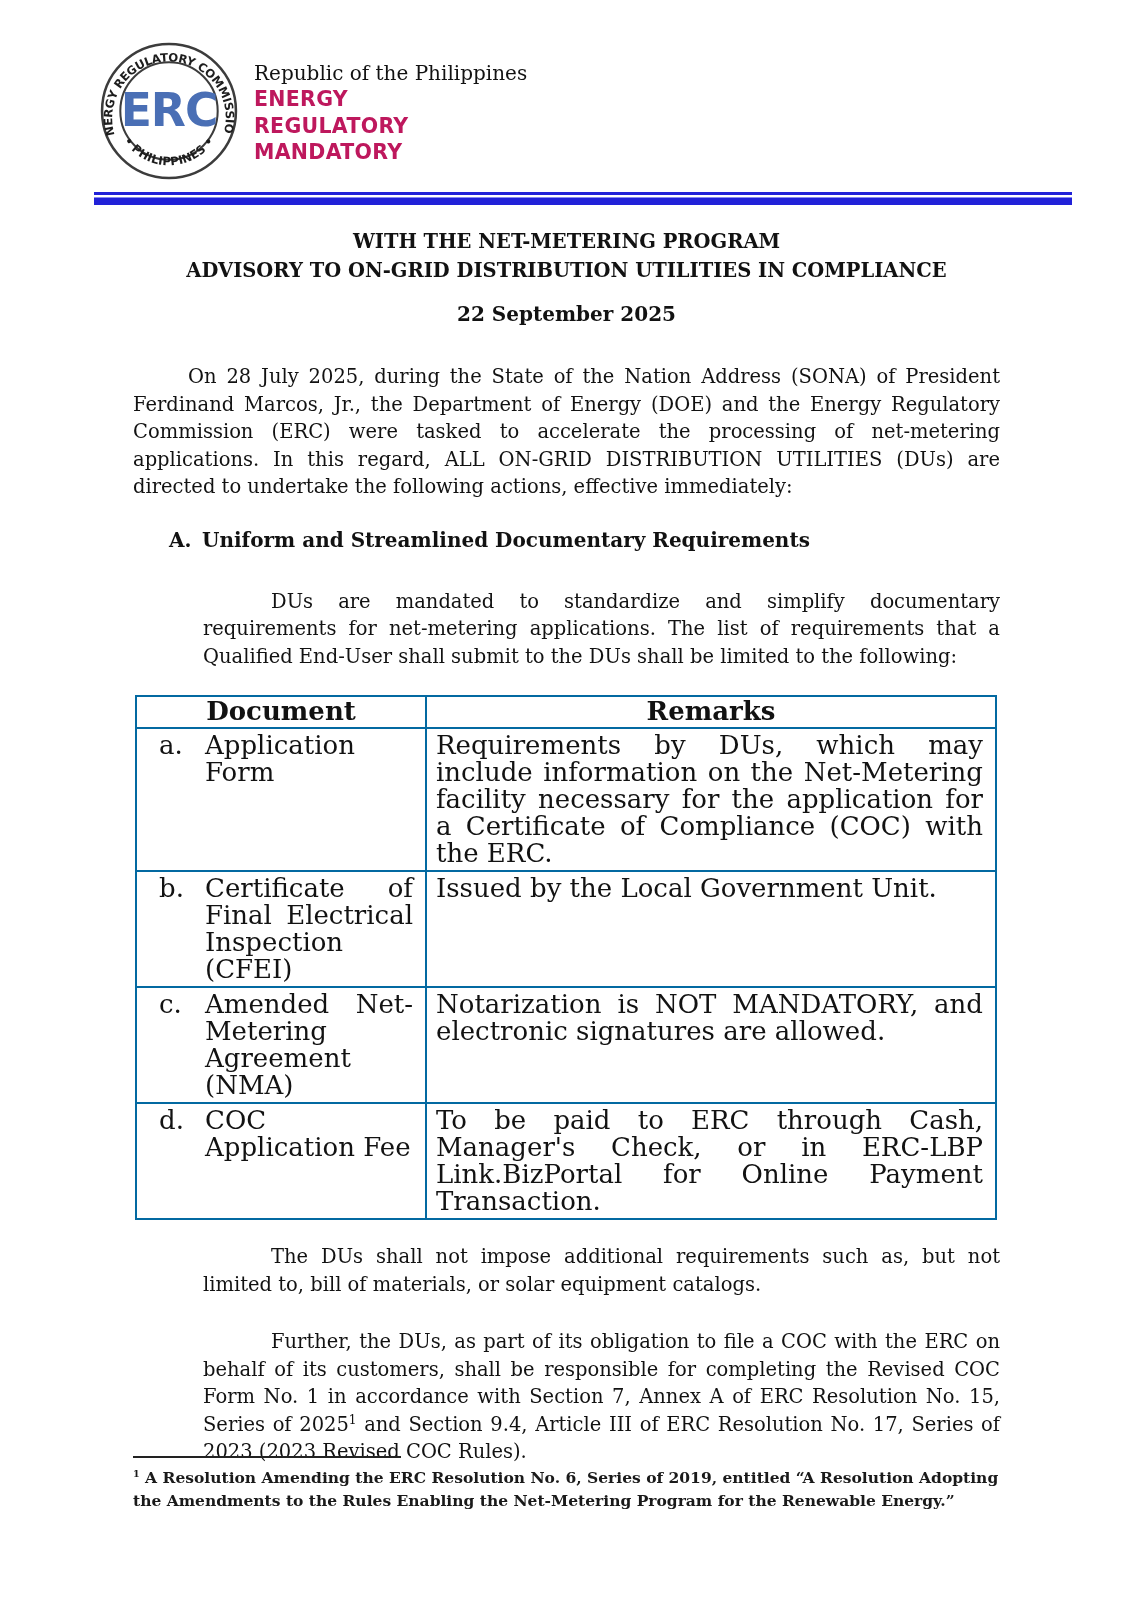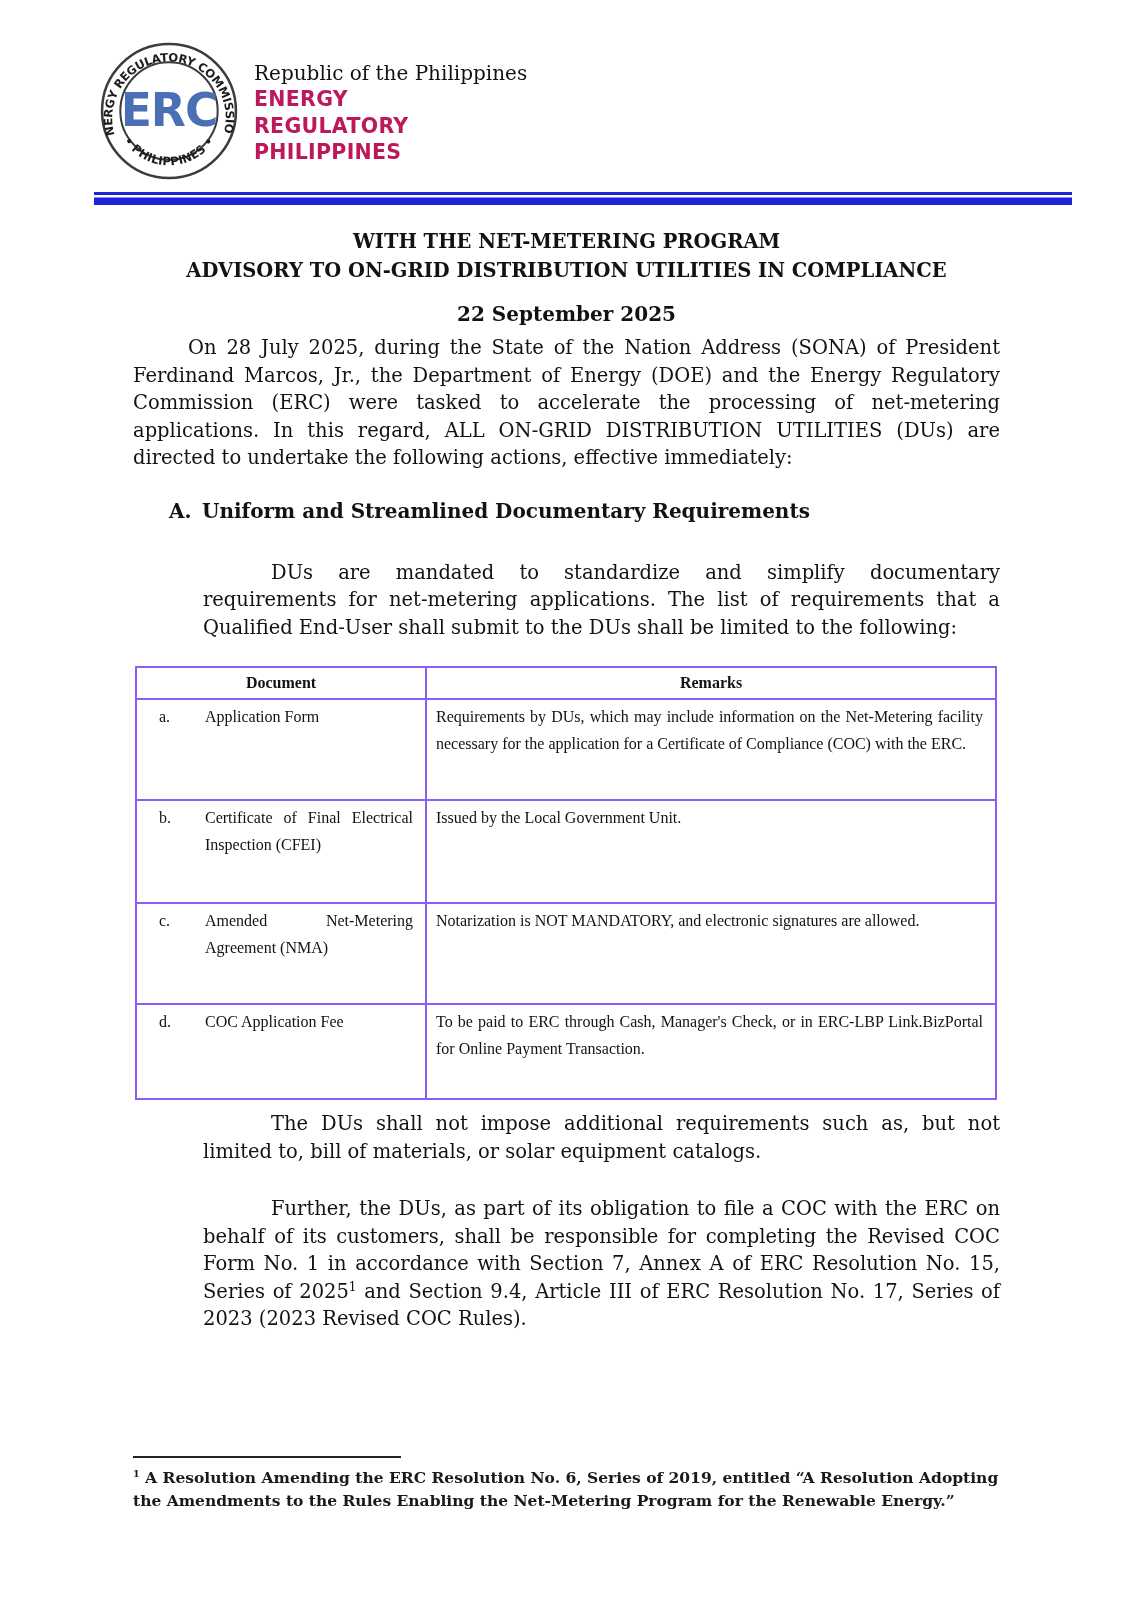--- a/index.html
+++ b/index.html
@@ -23,33 +23,33 @@
   .agency-line { font-family:"DejaVu Sans", sans-serif; font-weight:bold; font-size:20.5px; line-height:26.5px; letter-spacing:0.3px; color:#be185d; }
   
   .blue-rule { margin:10px 60px 0 94px; }
   .blue-rule .thin  { height:3px; background:#2121d8; }
   .blue-rule .thick { height:8px; background:#2121d8; margin-top:2px; border-top:1px solid #8a8af0; }
   
   .content { padding:0 132px 0 133px; }
   .doc-title { margin-top:23px; text-align:center; font-weight:bold; font-size:19.5px; line-height:28.5px; }
   .doc-date { margin-top:17px; text-align:center; font-weight:bold; font-size:20px; }
   .para { font-size:19.5px; line-height:27.5px; text-align:justify; }
-  .intro { margin-top:8px; text-indent:55px; }
+  .intro { margin-top:37px; text-indent:55px; }
   .section-heading { margin:26px 0 0 36px; display:flex; font-weight:bold; font-size:20px; line-height:26px; }
   .sh-marker { width:33px; flex-shrink:0; }
   .indented { margin-left:70px; }
   .mt22 { margin-top:35px; }
-  .mt26 { margin-top:10px; }
+  .mt26 { margin-top:23px; }
   .mt30 { margin-top:30px; }
   .indented.para { text-indent:68px; }
   
   table.req { margin:25px 0 0 2px; width:860px; border-collapse:collapse; table-layout:fixed; }
   table.req col.c1 { width:290px; }
   table.req col.c2 { width:570px; }
-  table.req th, table.req td { border:2px solid #8b5cf6; vertical-align:top; font-size:16px; line-height:27px;font-family:Liberation Serif, serif; }
+  table.req th, table.req td { border:2px solid #0369a1; vertical-align:top; font-size:26px; line-height:27px; }
   table.req th { font-weight:bold; text-align:center; padding:1px 4px 2px; height:30px; }
   td.doc-cell { padding:3px 6px 3px 22px; }
   .doc-inner { display:flex; }
   .doc-marker { width:46px; flex-shrink:0; }
   .doc-text { flex:1; text-align:justify; padding-right:6px; }
   td.remarks-cell { padding:3px 12px 3px 9px; text-align:justify;margin-top:16px; }
   tr.r0 td { height:101px; }
   tr.r1 td { height:103px; }
   tr.r2 td { height:101px; }
   tr.r3 td { height:95px; }
@@ -77,21 +77,21 @@
       </text>
       <text class="seal-arc" text-anchor="middle">
         <textPath href="#arcBot" startOffset="50%" textLength="106" lengthAdjust="spacing">• PHILIPPINES •</textPath>
       </text>
       <text x="70" y="85" text-anchor="middle" class="seal-center">ERC</text>
     </svg>
     <div class="agency-block">
       <div class="republic-line">Republic of the Philippines</div>
       <div class="agency-line">ENERGY</div>
       <div class="agency-line">REGULATORY</div>
-      <div class="agency-line">PHILIPPINES</div>
+      <div class="agency-line">MANDATORY</div>
     </div>
   </div>
 
   <div class="blue-rule">
     <div class="thin"></div>
     <div class="thick"></div>
   </div>
 
   <div class="content">
 

